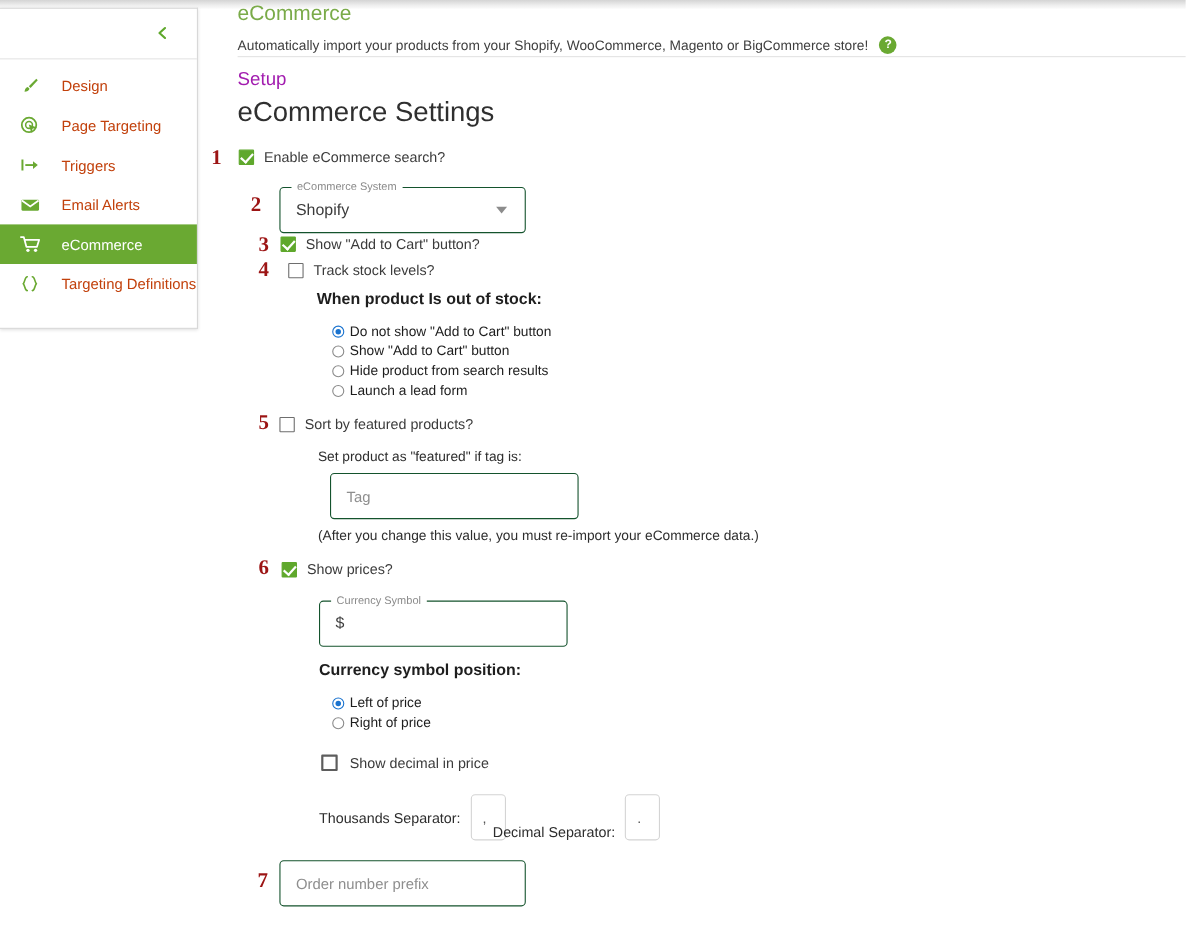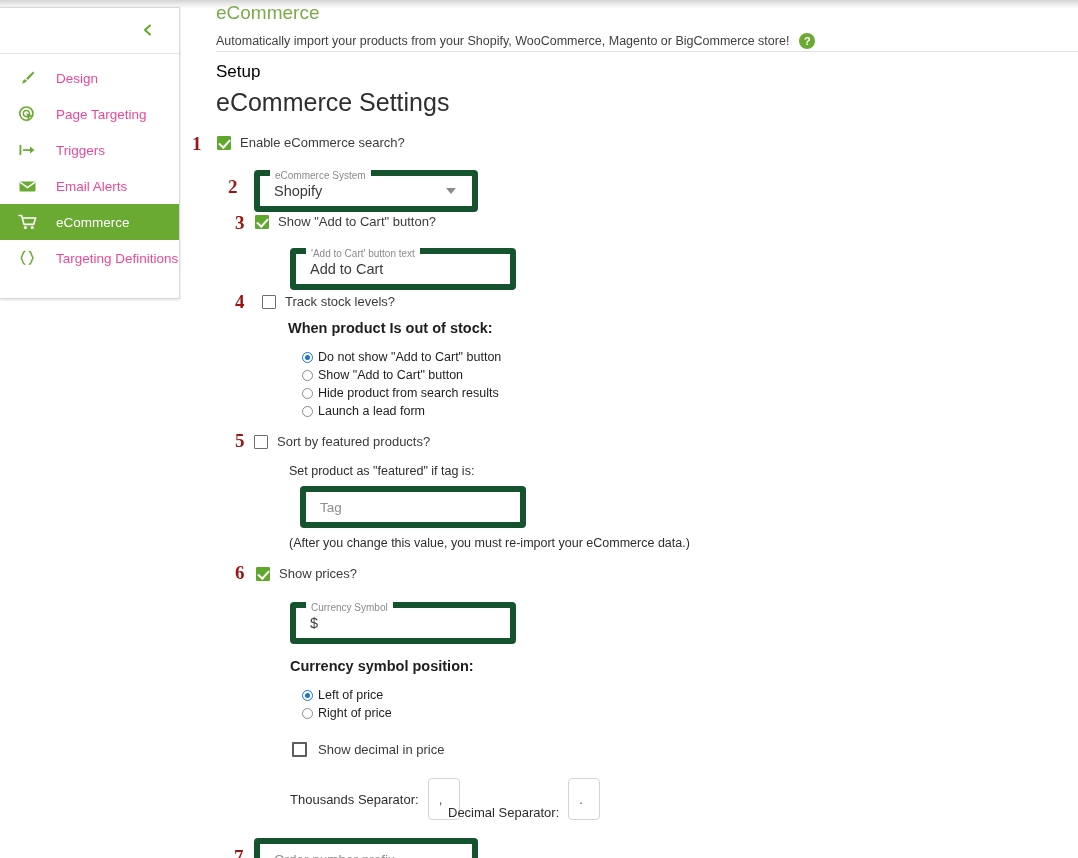--- a/index.html
+++ b/index.html
@@ -78,21 +78,21 @@
     padding-left: 18px;
     cursor: pointer;
   }
   .side-item .s-icon {
     width: 26px; height: 22px;
     display: flex; align-items: center; justify-content: flex-start;
     flex: 0 0 26px;
   }
   .side-item .s-label {
     font-size: 13.5px;
-    color: #ec4899;
+    color: #c2410c;
     padding-left: 12px;
     white-space: nowrap;
   }
   .side-item.active {
     background: #6aa932;
   }
   .side-item.active .s-label { color: #ffffff; }
 
   
   .main {
@@ -130,21 +130,21 @@
     line-height: 1;
   }
   .hr-top {
     position: absolute;
     left: 216px; top: 51px;
     width: 862px; height: 1px;
     background: #e3e3e3;
   }
   .setup-label {
     font-size: 17px;
-    color: #000000;
+    color: #a21caf;
     padding-top: 12px;
     line-height: 22px;
   }
   .page-h2 {
     font-size: 25px;
     color: #2f2f2f;
     font-weight: normal;
     margin: 0;
     padding-top: 3px;
     line-height: 32px;
@@ -192,21 +192,21 @@
   }
   .cb-label {
     font-size: 13px;
     color: #3b3b3b;
     padding-left: 9px;
     white-space: nowrap;
   }
 
   
   .field {
-    border: 6px solid #14532d;
+    border: 1px solid #14532d;
     border-radius: 4px;
     background: #ffffff;
     position: relative;
     height: 42px;
     display: flex;
     align-items: center;
     padding: 0 14px;
   }
   .field .legend {
     position: absolute;
@@ -425,26 +425,20 @@
       </div>
 
       <div class="row" style="height:24px;">
         <span class="marker" style="left:19px; top:-2px;">3</span>
         <div class="cb-row" style="position:absolute; left:39px; top:0px;">
           <span class="cbox checked"></span>
           <span class="cb-label">Show "Add to Cart" button?</span>
         </div>
       </div>
 
-      <div class="row" style="height:56px;">
-        <div class="field" style="position:absolute; left:74px; top:10px; width:226px;">
-          <span class="legend">'Add to Cart' button text</span>
-          <span class="val">Add to Cart</span>
-        </div>
-      </div>
 
       <div class="row" style="height:26px;">
         <span class="marker" style="left:19px; top:-3px;">4</span>
         <div class="cb-row" style="position:absolute; left:46px; top:0px;">
           <span class="cbox"></span>
           <span class="cb-label">Track stock levels?</span>
         </div>
       </div>
 
       <div class="row" style="height:114px;">

